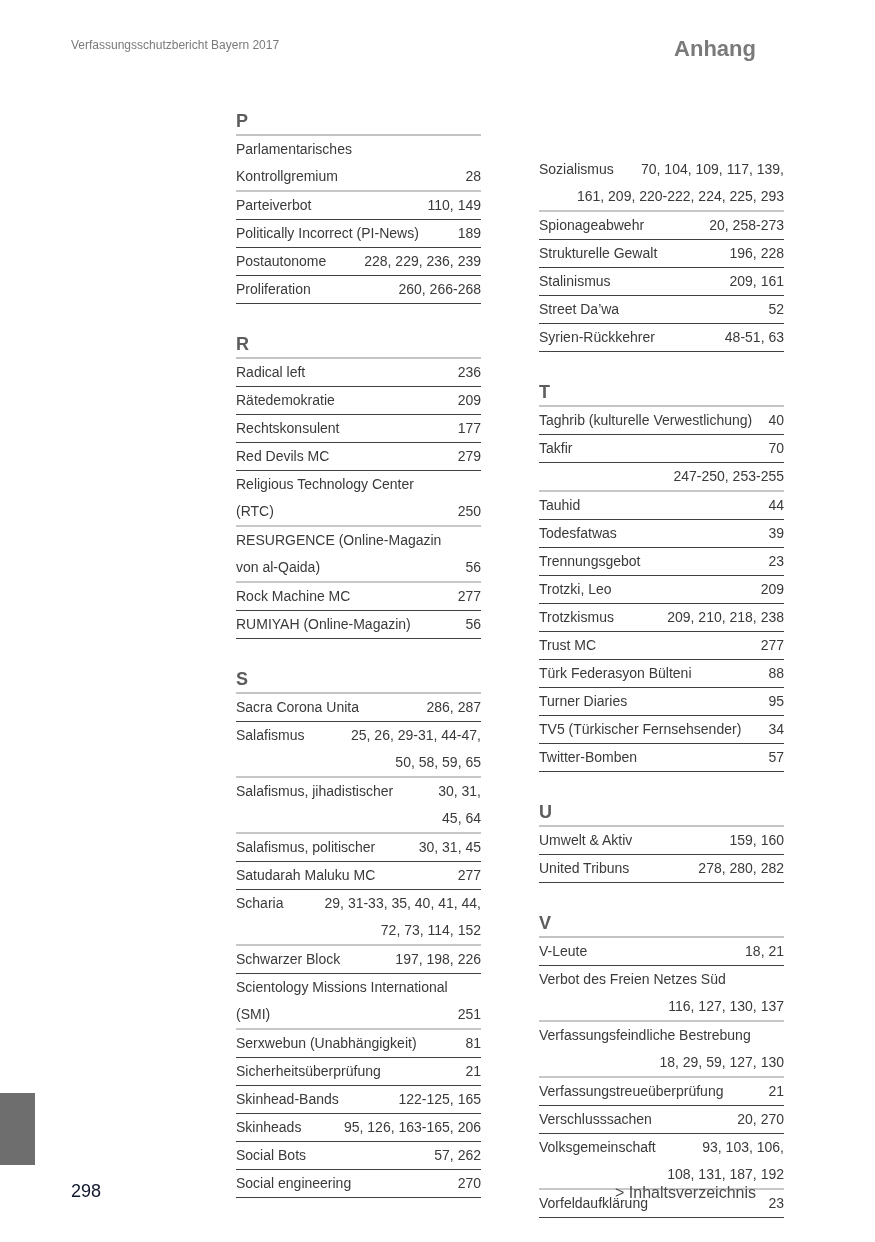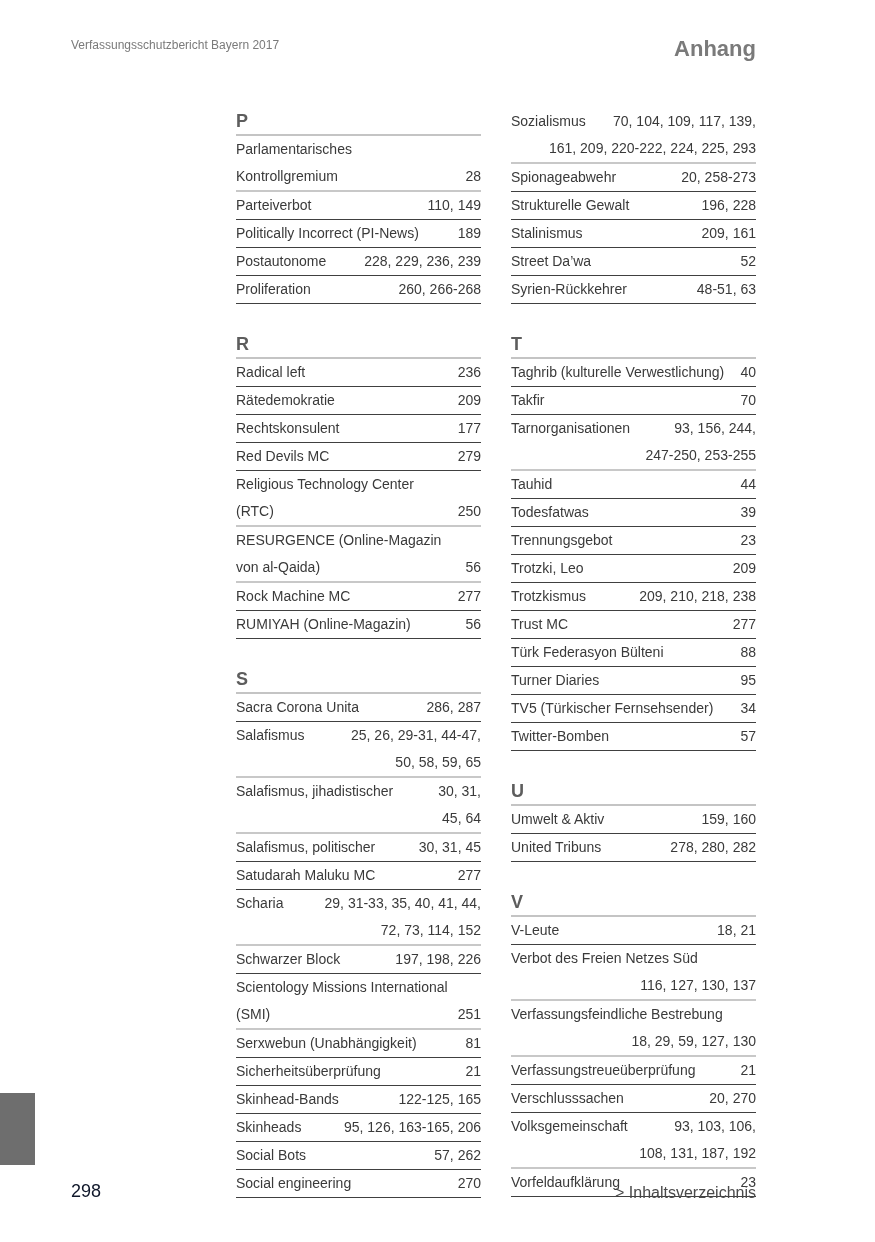--- a/index.html
+++ b/index.html
@@ -2,21 +2,21 @@
 <html><head>
 <meta charset="utf-8">
 <style>
   html, body { margin:0; padding:0; background:#ffffff; }
   body { width:875px; height:1242px; position:relative; overflow:hidden;
          font-family:"Liberation Sans", sans-serif; color:#3a3a3a; }
   .header-left { position:absolute; left:71px; top:38px; font-size:12px; color:#7a7a7a; }
   .header-right { position:absolute; right:119px; top:36px; font-size:22px; font-weight:bold; color:#7a7a7a; }
   .col { position:absolute; top:108px; width:245px; }
   .col-left { left:236px; }
-  .col-right { left:511px; }
+  .col-right { left:539px;margin-top:48px; }
   .section { margin-bottom:0; }
   .letter { font-size:18px; font-weight:bold; color:#5d5d5d; height:26px; line-height:26px; border-bottom:2px solid #c4c4c4; }
   .entry { border-bottom:1px solid #404040; font-size:14px; }
   .entry.thick { border-bottom:2px solid #c8c8c8; }
   .line { display:flex; justify-content:space-between; height:27px; line-height:27px; white-space:nowrap; }
   .line .term { flex:0 0 auto; }
   .line .pages { flex:0 0 auto; text-align:right; margin-left:auto; }
   .spacer { height:27px; }
   .tab { position:absolute; left:0; top:1093px; width:35px; height:72px; background:#6e6e6e; }
   .page-num { position:absolute; left:71px; top:1181px; font-size:18px; color:#0f172a; }
@@ -284,24 +284,20 @@
         </div>
       </div>
       <div class="entry">
         <div class="line">
           <span class="term">Takfir</span>
           <span class="pages">70</span>
         </div>
       </div>
       <div class="entry thick">
         <div class="line">
-          <span class="term">Tarnorganisationen</span>
-          <span class="pages">93, 156, 244,</span>
-        </div>
-        <div class="line">
           <span class="term"></span>
           <span class="pages">247-250, 253-255</span>
         </div>
       </div>
       <div class="entry">
         <div class="line">
           <span class="term">Tauhid</span>
           <span class="pages">44</span>
         </div>
       </div>

